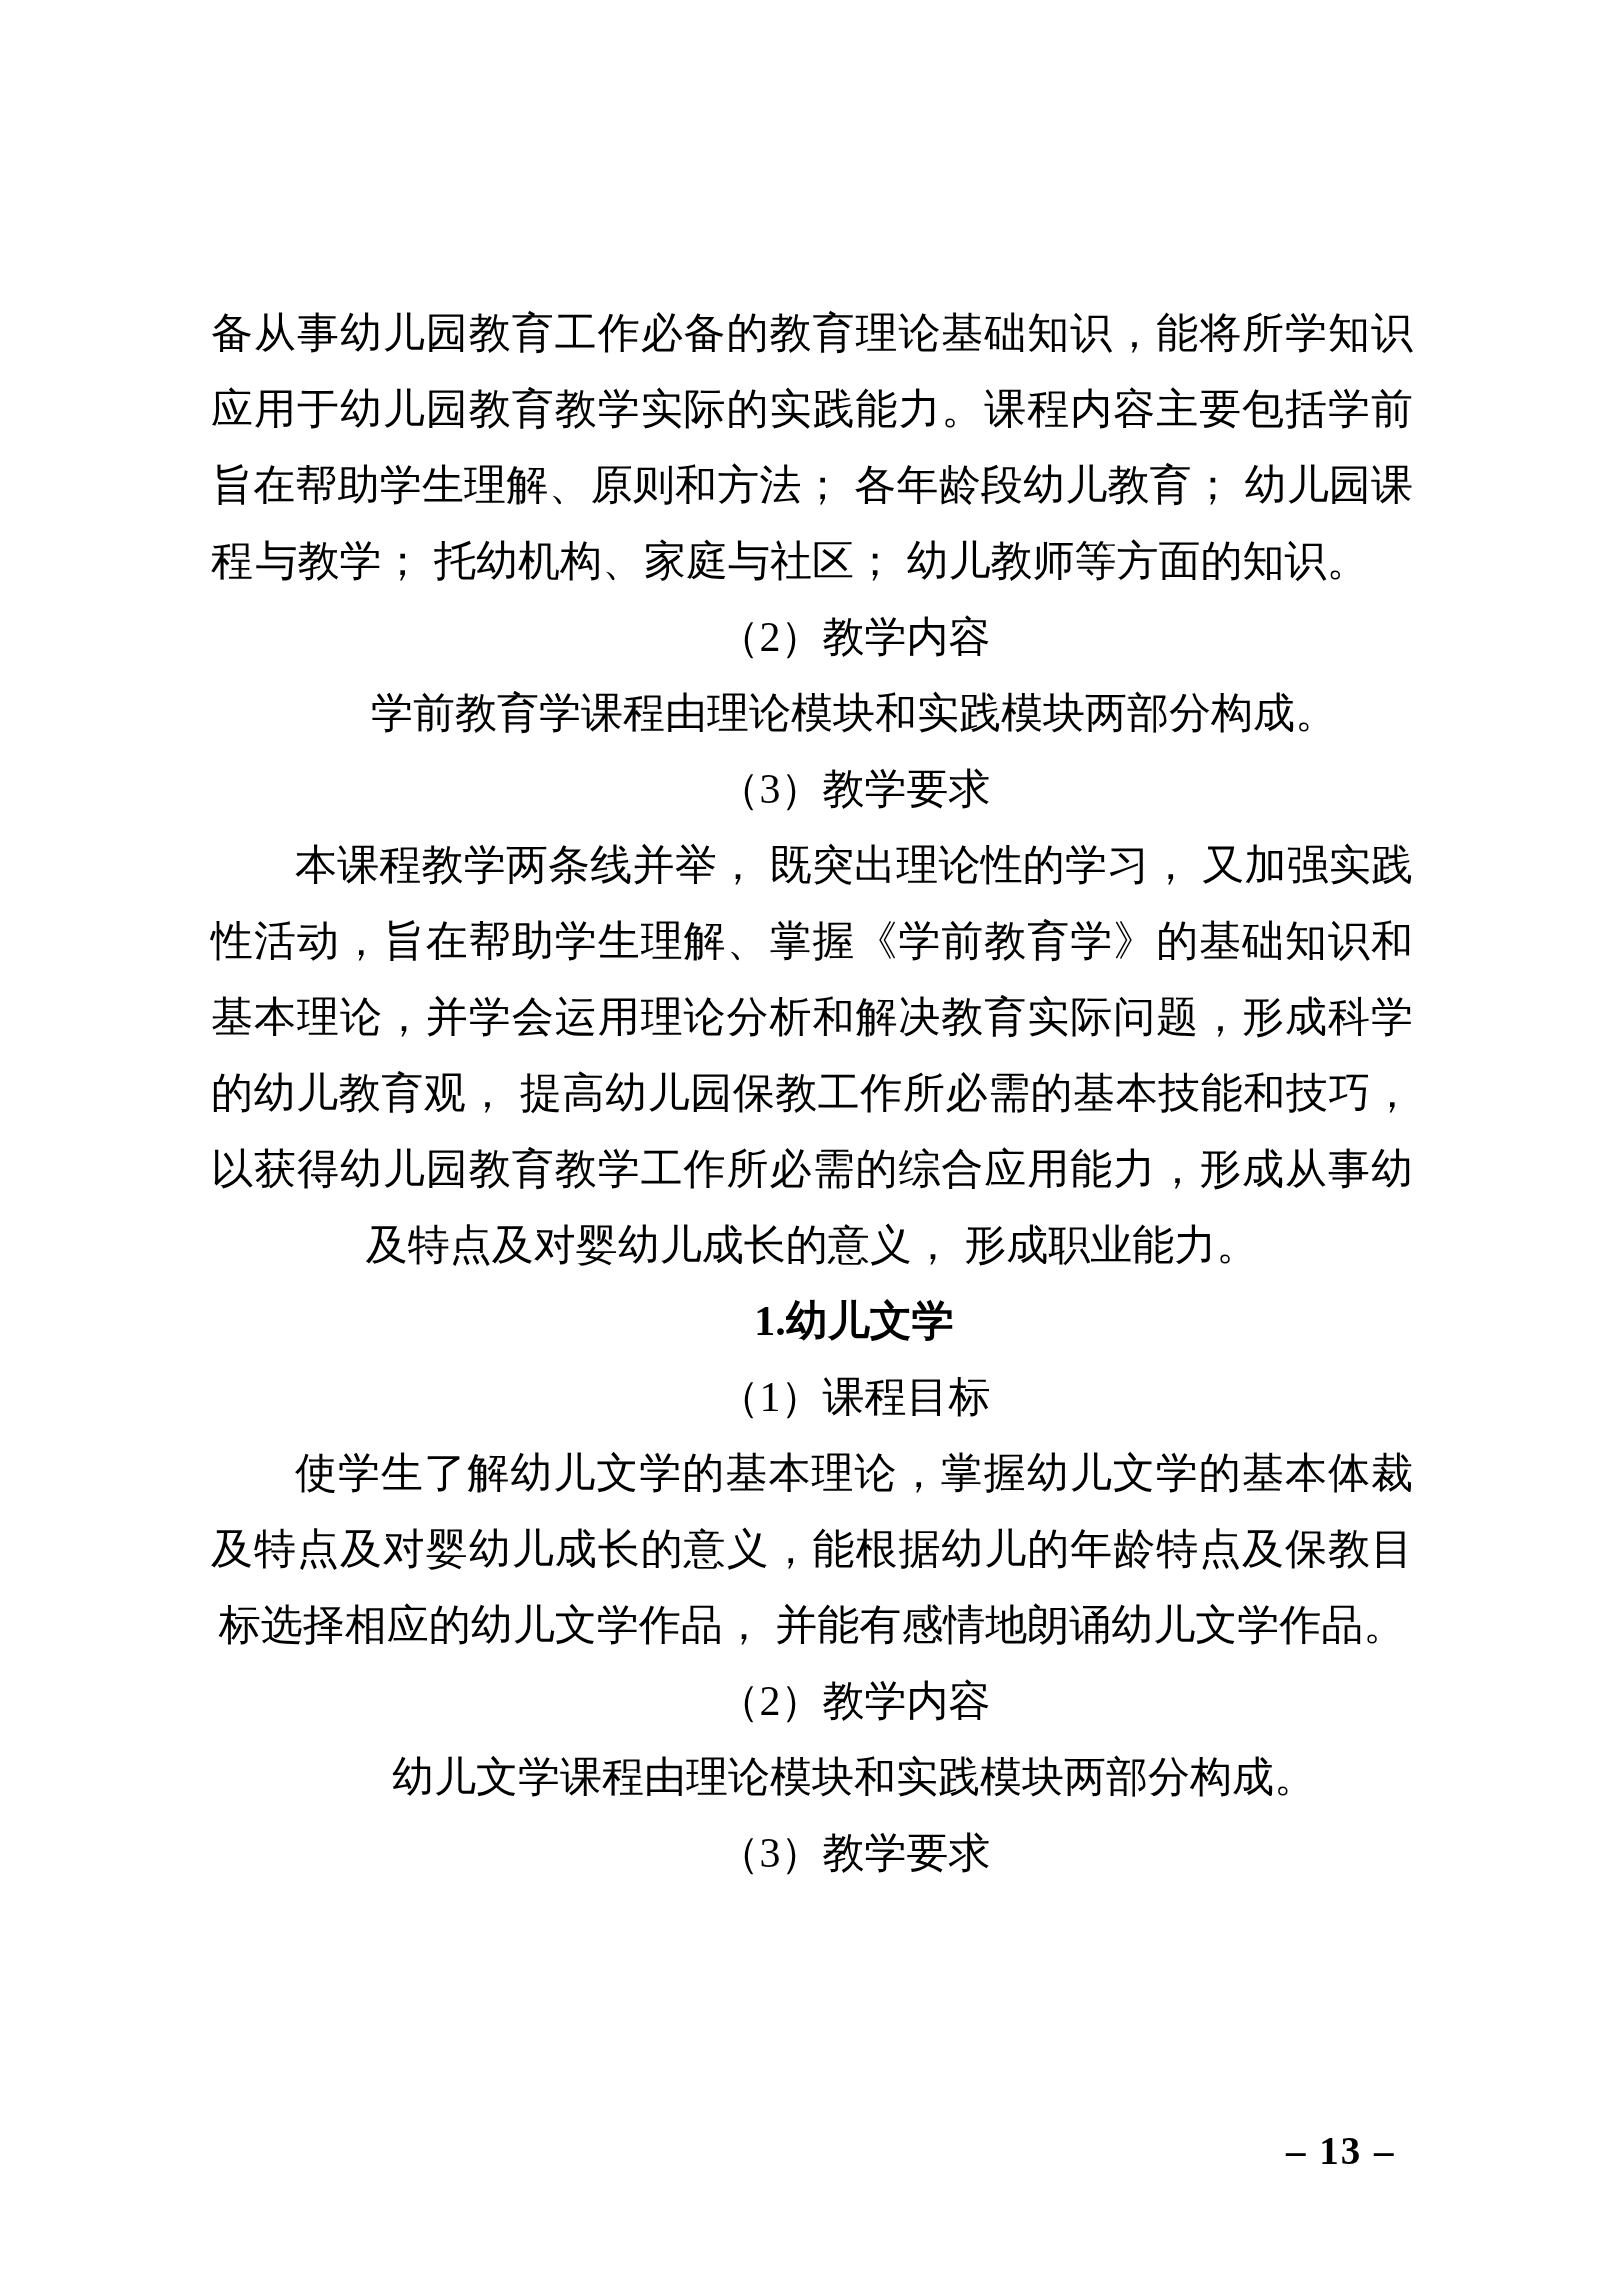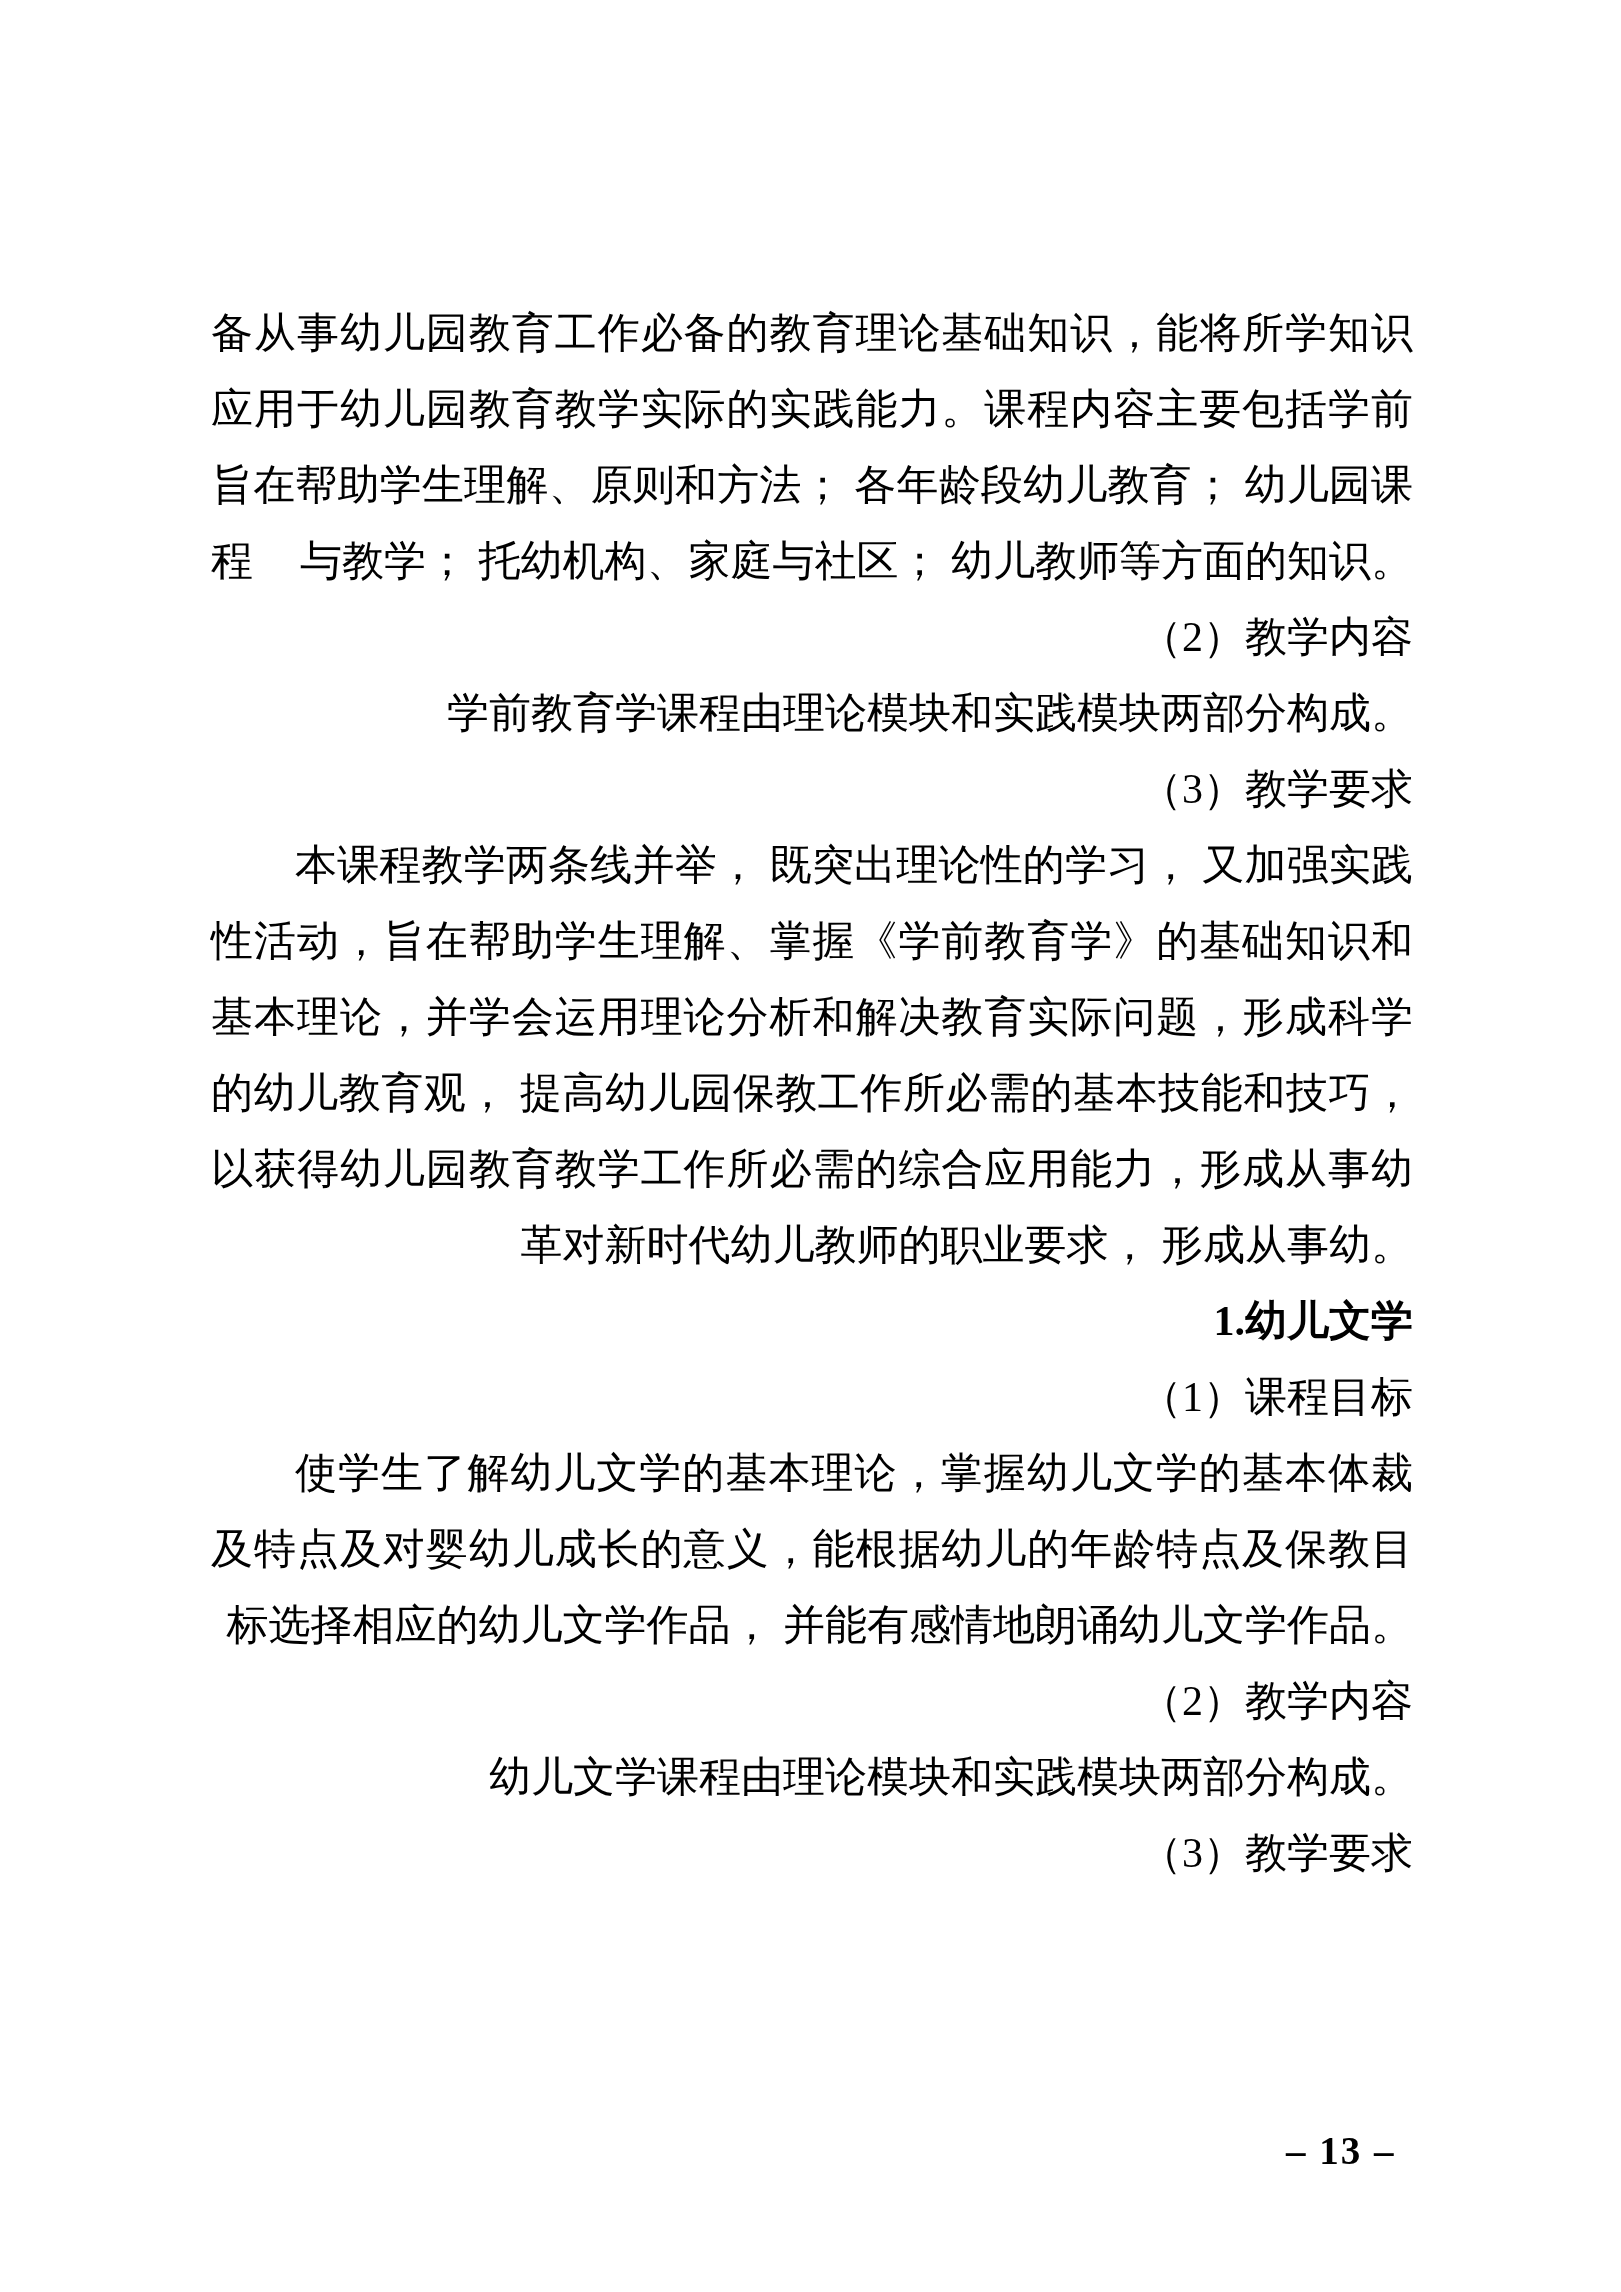--- a/index.html
+++ b/index.html
@@ -19,21 +19,21 @@
   .text-block {
     position: absolute;
     left: 211px;
     top: 295px;
     width: 1202px;
   }
   .line {
     height: 76px;
     line-height: 76px;
     font-size: 42px;
-    text-align: right;
+    text-align: center;
   }
   .line.fill {
     text-align: justify;
     text-align-last: justify;
     text-justify: inter-character;
   }
   .line.indent {
     padding-left: 84px;
   }
   .line.bold {
@@ -60,21 +60,21 @@
       <div class="line fill">旨在帮助学生理解、原则和方法； 各年龄段幼儿教育； 幼儿园课程</div>
       <div class="line">与教学； 托幼机构、家庭与社区； 幼儿教师等方面的知识。</div>
       <div class="line indent">（2）教学内容</div>
       <div class="line indent">学前教育学课程由理论模块和实践模块两部分构成。</div>
       <div class="line indent">（3）教学要求</div>
       <div class="line fill indent">本课程教学两条线并举， 既突出理论性的学习， 又加强实践</div>
       <div class="line fill">性活动，旨在帮助学生理解、掌握《学前教育学》的基础知识和</div>
       <div class="line fill">基本理论，并学会运用理论分析和解决教育实际问题，形成科学</div>
       <div class="line fill">的幼儿教育观， 提高幼儿园保教工作所必需的基本技能和技巧，</div>
       <div class="line fill">以获得幼儿园教育教学工作所必需的综合应用能力，形成从事幼</div>
-      <div class="line">革对新时代幼儿教师的职业要求， 形成从事幼。</div>
+      <div class="line">及特点及对婴幼儿成长的意义， 形成职业能力。</div>
       <div class="line indent bold">1.幼儿文学</div>
       <div class="line indent">（1）课程目标</div>
       <div class="line fill indent">使学生了解幼儿文学的基本理论，掌握幼儿文学的基本体裁</div>
       <div class="line fill">及特点及对婴幼儿成长的意义，能根据幼儿的年龄特点及保教目</div>
       <div class="line">标选择相应的幼儿文学作品， 并能有感情地朗诵幼儿文学作品。</div>
       <div class="line indent">（2）教学内容</div>
       <div class="line indent">幼儿文学课程由理论模块和实践模块两部分构成。</div>
       <div class="line indent">（3）教学要求</div>
     </div>
   <div class="page-number">– 13 –</div>

